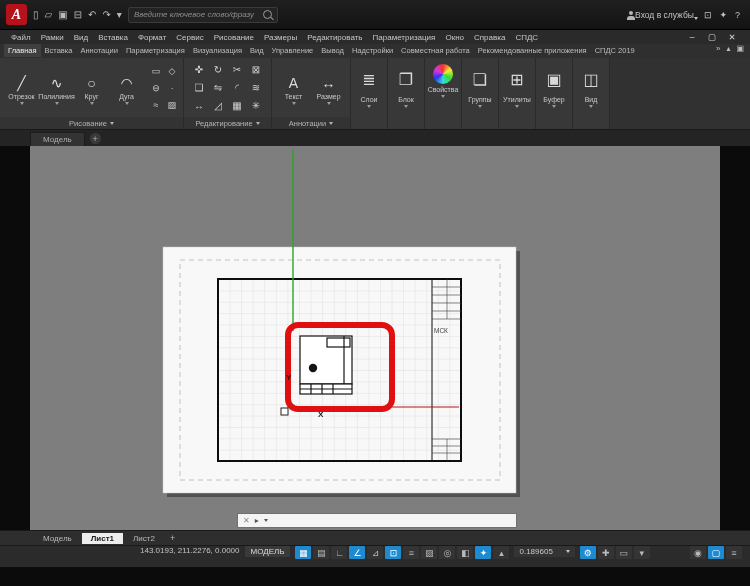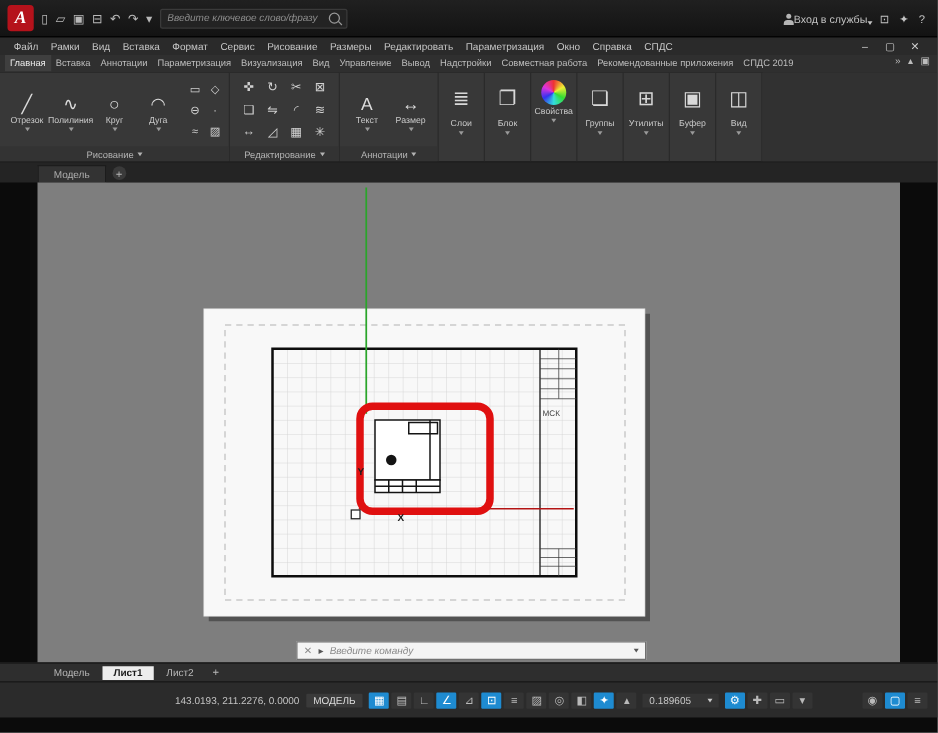--- a/index.html
+++ b/index.html
@@ -79,21 +79,21 @@
   .cmdline .caret{color:#555}
 
   
   .layouttabs{position:absolute;top:530px;left:0;right:0;height:15px;background:#2e2e2e;display:flex;align-items:center;padding-left:34px;box-sizing:border-box;border-top:1px solid #1a1a1a}
   .ltabs{display:flex;gap:1px;align-items:center}
   .ltab{font-size:8px;color:#b9b9b9;padding:1px 9px}
   .ltab.active{background:#ededed;color:#1a1a1a;font-weight:bold}
   .laddbtn{font-size:9px;color:#b9b9b9;margin-left:6px}
 
   
-  .statusbar{position:absolute;top:545px;left:0;right:0;height:29px;background:#2b2b2b;display:flex;align-items:center;gap:5px;padding:0 8px 0 140px;box-sizing:border-box;border-top:1px solid #191919}
+  .statusbar{position:absolute;top:545px;left:0;right:0;height:22px;background:#2b2b2b;display:flex;align-items:flex-start;gap:5px;padding:0 8px 0 140px;box-sizing:border-box;border-top:1px solid #191919}
   .coords{font-size:8px;color:#c3c3c3;white-space:nowrap}
   .modelbtn{font-size:8px;color:#dcdcdc;background:#3a3a3a;padding:1px 6px;border-radius:1px;white-space:nowrap}
   .sicons{display:flex;gap:2px}
   .stic{width:16px;height:13px;display:flex;align-items:center;justify-content:center;font-size:9px;color:#b9b9b9;background:#343434;border-radius:1px}
   .stic.active{color:#fff;background:var(--accent-blue,#1e8bd1)}
   .scalebox{display:flex;align-items:center;gap:13px;font-size:8px;color:#c9c9c9;background:#343434;padding:1px 5px;white-space:nowrap}
 </style>
 </head>
 <body>
 
@@ -378,21 +378,20 @@
 
       <rect x="251" y="262" width="7" height="7" fill="#ffffff" stroke="#222" stroke-width="1"></rect>
       <text x="256" y="234" font-size="8" font-weight="bold" fill="#1c1c1c">Y</text>
       <text x="288" y="271" font-size="8" font-weight="bold" fill="#1c1c1c">X</text>
     </svg>
 
     
     <div class="cmdline">
       <span class="cmdclose">✕</span>
       <span class="cmdprompt">▸</span>
-      <span class="cmdtext">Введите команду</span>
       <span class="caret"></span>
     </div>
   </div>
 
   <div class="layouttabs">
     <div class="ltabs">
 
     <span class="ltab">Модель</span>
         <span class="ltab active">Лист1</span>
         <span class="ltab">Лист2</span>

